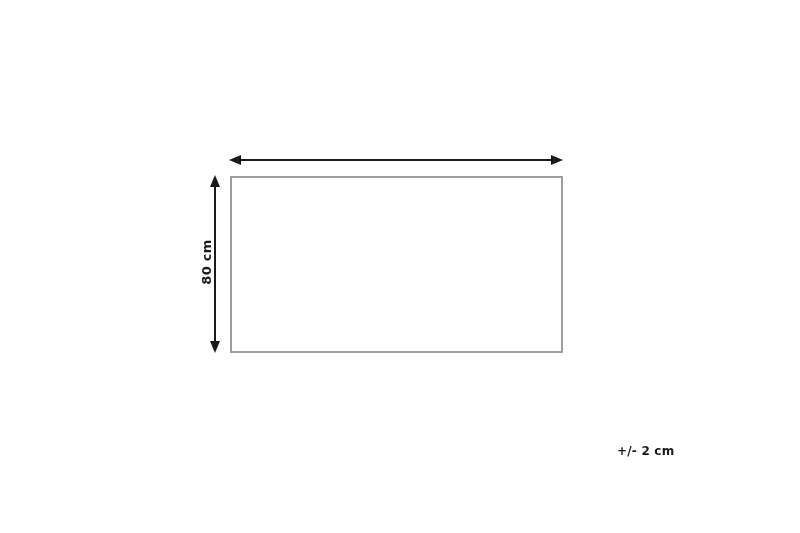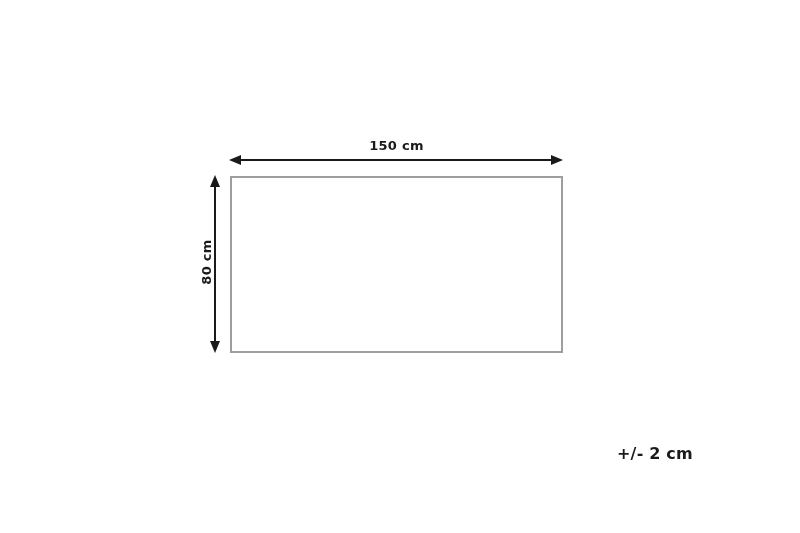--- a/index.html
+++ b/index.html
@@ -41,39 +41,38 @@
   .dim-label-height {
     left: 206px;
     top: 262px;
     transform: translate(-50%, -50%) rotate(-90deg);
   }
   .tolerance-label {
     position: absolute;
     left: 617px;
     top: 444px;
     font-weight: bold;
-    font-size: 16px;
+    font-size: 12px;
     color: var(--text, #1a1a1a);
     letter-spacing: 0.2px;
     white-space: nowrap;
   }
   svg.arrow { position: absolute; overflow: visible; display: block; }
   .arrow line { stroke: var(--arrow, #1a1a1a); stroke-width: 2; }
   .arrow polygon { fill: var(--arrow, #1a1a1a); }
   .arrow-horizontal { left: 229px; top: 153px; }
   .arrow-vertical { left: 208px; top: 175px; }
 </style>
 </head>
 <body>
 
 <div class="stage">
 
   <div class="product-rect"></div>
 
-  <div class="dim-label dim-label-width">150 cm</div>
 
   <svg class="arrow arrow-horizontal" width="334" height="14" viewBox="0 0 334 14">
     <line x1="9" y1="7" x2="325" y2="7"></line>
     <polygon points="0,7 12,2 12,12"></polygon>
     <polygon points="334,7 322,2 322,12"></polygon>
   </svg>
 
   <div class="dim-label dim-label-height">80 cm</div>
 
   <svg class="arrow arrow-vertical" width="14" height="178" viewBox="0 0 14 178">

